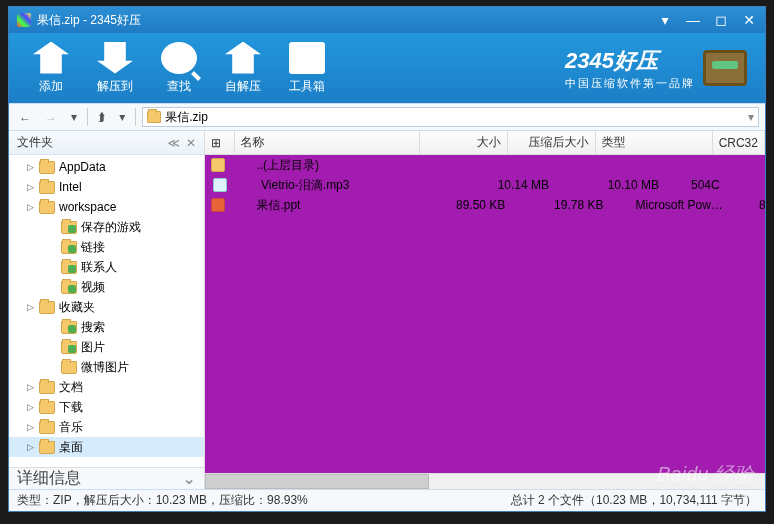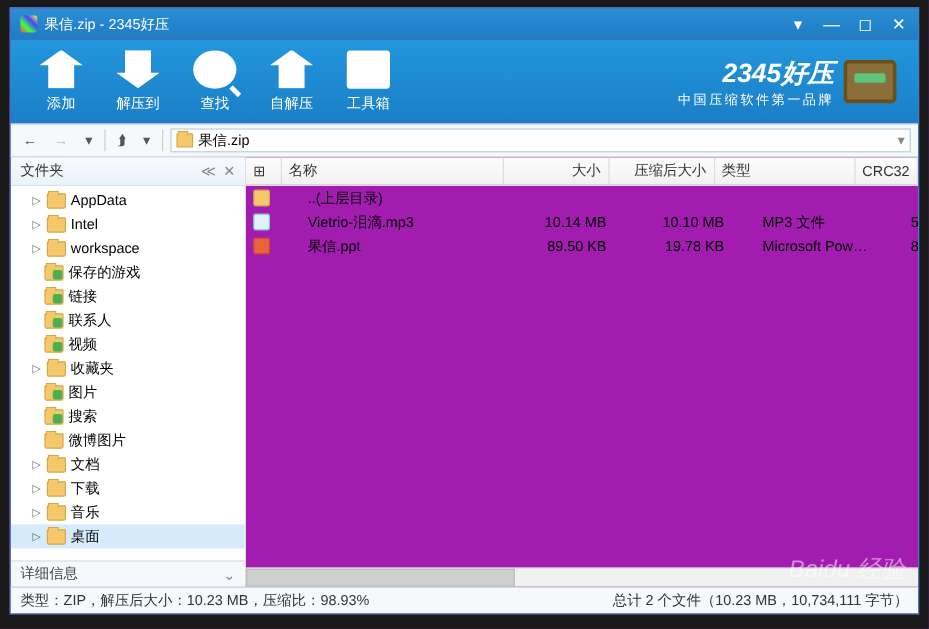--- a/index.html
+++ b/index.html
@@ -6,44 +6,44 @@
 body { background: #1a1a1a; width: 774px; height: 524px; overflow: hidden; }
 .window { position: absolute; left: 8px; top: 6px; width: 758px; height: 506px; background: #a21caf; border: 1px solid #3d7fbf; display: flex; flex-direction: column; }
 .titlebar { height: 26px; background: linear-gradient(#2b8fd4, #1e7bc4); display: flex; align-items: center; padding: 0 8px; color: #fff; font-size: 12px; }
 .titleicon { width: 14px; height: 14px; background: linear-gradient(45deg,#f44,#4f4,#44f,#ff4); margin-right: 6px; border-radius: 2px; }
 .titlebtns { margin-left: auto; display: flex; gap: 12px; }
 .titlebtns span { cursor: pointer; font-size: 14px; width: 16px; text-align: center; }
 .toolbar { height: 70px; background: linear-gradient(#2296dc, #1b7fc7); display: flex; align-items: center; padding: 0 10px; }
 .tbtn { width: 64px; text-align: center; color: #fff; font-size: 12px; cursor: pointer; }
 .tbtn .ticon { width: 36px; height: 32px; margin: 0 auto 4px; position: relative; }
 .brand { margin-left: auto; color: #fff; text-align: right; padding-right: 8px; display: flex; align-items: center; }
-.brand-txt { text-align: right; }
+.brand-txt { text-align: left; }
 .brand-title { font-size: 22px; font-weight: bold; font-style: italic; }
 .brand-sub { font-size: 11px; letter-spacing: 2px; }
 .brand-box { width: 44px; height: 36px; margin-left: 8px; background: #8b6f3a; border: 3px solid #6b4f1a; border-radius: 4px; position: relative; }
 .brand-box::after { content:""; position:absolute; top:8px; left:6px; right:6px; height:8px; background:#5ec47e; border-radius:2px; }
 .navbar { height: 28px; background: #f5f9fc; border-top: 1px solid #cde; border-bottom: 1px solid #cde; display: flex; align-items: center; padding: 0 6px; gap: 6px; font-size: 12px; }
 .navbtn { padding: 2px 4px; cursor: pointer; color: #555; }
 .navdiv { width: 1px; height: 18px; background: #ccc; }
 .addrbar { flex: 1; height: 20px; border: 1px solid #bcd; background: #fff; display: flex; align-items: center; padding: 0 4px; }
 .addrbar .fico { width: 14px; height: 12px; background: #f5c96b; border-radius: 1px; margin-right: 4px; border: 1px solid #d4a84a; }
 .main { flex: 1; display: flex; overflow: hidden; justify-content: center; }
 .sidebar { width: 196px; border-right: 1px solid #ddd; display: flex; flex-direction: column; background: #fff; }
 .side-hdr { height: 24px; background: linear-gradient(#f8fbfe,#eaf2f9); border-bottom: 1px solid #d5e3ef; display: flex; align-items: center; padding: 0 8px; font-size: 12px; color: #333; }
 .side-hdr .pin { margin-left: auto; color: #888; cursor: pointer; }
 .tree { flex: 1; overflow: auto; font-size: 12px; padding: 2px 0; }
 .tree-item { display: flex; align-items: center; height: 20px; padding-left: 8px; cursor: pointer; white-space: nowrap; }
 .tree-item.d1 { padding-left: 18px; }
-.tree-item.d2 { padding-left: 16px; }
+.tree-item.d2 { padding-left: 40px; }
 .tree-item.sel { background: #d6ebfb; }
 .exp { width: 10px; font-size: 9px; color: #666; margin-right: 2px; }
 .fico { width: 16px; height: 13px; background: #f5c96b; border: 1px solid #d4a84a; border-radius: 1px 1px 2px 2px; margin-right: 4px; flex-shrink: 0; position: relative; }
 .fico::before { content:""; position:absolute; top:-3px; left:0; width:7px; height:3px; background:#f5c96b; border:1px solid #d4a84a; border-bottom:none; border-radius:1px 1px 0 0; }
 .fico.sp::after { content:""; position:absolute; bottom:0; right:0; width:8px; height:8px; background:#4caf50; border-radius:2px; }
-.side-footer { height: 22px; border-top: 1px solid #ddd; display: flex; align-items: center; padding: 0 8px; font-size: 12px; color: #444; background: #f5f9fc; }
+.side-footer { height: 22px; border-top: 1px solid #ddd; display: flex; align-items: center; padding: 0 8px; font-size: 16px; color: #444; background: #f5f9fc; }
 .side-footer .chev { margin-left: auto; color: #888; }
 .filepane { flex: 1; display: flex; flex-direction: column; overflow: hidden; }
 .cols { height: 24px; background: linear-gradient(#fdfdfd,#f1f1f1); border-bottom: 1px solid #ddd; display: flex; font-size: 12px; color: #333; }
 .col { border-right: 1px solid #ddd; display: flex; align-items: center; padding: 0 6px; }
 .col.r { justify-content: flex-end; }
 .c-icon { width: 30px; }
 .c-name { width: 190px; }
 .c-size { width: 90px; }
 .c-packed { width: 90px; }
 .c-type { width: 120px; }
@@ -177,26 +177,26 @@
             <span>视频</span>
           </div>
           <div class="tree-item d1">
             <span class="exp">▷</span>
             <span class="fico"></span>
             <span>收藏夹</span>
           </div>
           <div class="tree-item d2">
             <span class="exp"></span>
             <span class="fico sp"></span>
+            <span>搜索</span>
+          </div>
+          <div class="tree-item d2">
+            <span class="exp"></span>
+            <span class="fico sp"></span>
             <span>图片</span>
-          </div>
-          <div class="tree-item d2">
-            <span class="exp"></span>
-            <span class="fico sp"></span>
-            <span>搜索</span>
           </div>
           <div class="tree-item d2">
             <span class="exp"></span>
             <span class="fico"></span>
             <span>微博图片</span>
           </div>
           <div class="tree-item d1">
             <span class="exp">▷</span>
             <span class="fico"></span>
             <span>文档</span>
@@ -243,21 +243,20 @@
   <div class="cell c-type"></div>
   <div class="cell c-crc"></div>
           </div>
           <div class="row">
             <div class="iconcell">
               <div class="fileico mp3"></div>
             </div>
   <div class="cell c-name">Vietrio-泪滴.mp3</div>
   <div class="cell c-size r">10.14 MB</div>
   <div class="cell c-packed r">10.10 MB</div>
-  <div class="cell c-type">MP3 文件</div>
   <div class="cell c-crc">504C</div>
           </div>
           <div class="row">
             <div class="iconcell">
               <div class="fileico ppt"></div>
             </div>
   <div class="cell c-name">果信.ppt</div>
   <div class="cell c-size r">89.50 KB</div>
   <div class="cell c-packed r">19.78 KB</div>
   <div class="cell c-type">Microsoft Power...</div>

